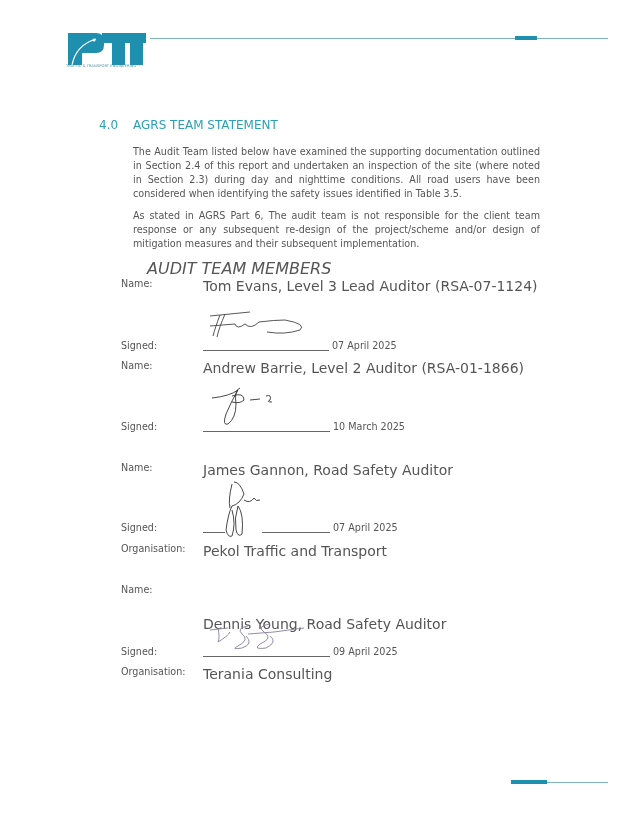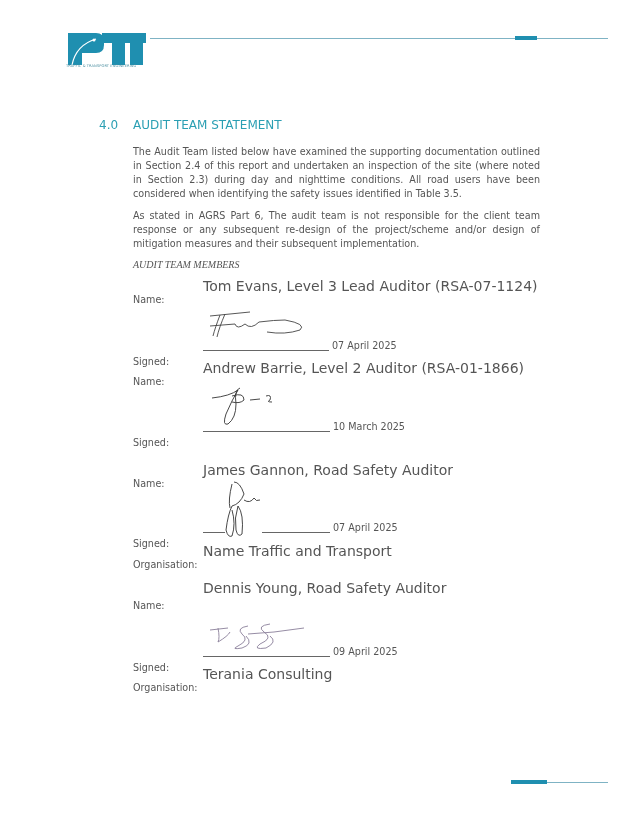--- a/index.html
+++ b/index.html
@@ -8,22 +8,22 @@
   .logo-sub{position:absolute;left:66px;top:64px;font-size:3.6px;color:#4a8ea0;letter-spacing:0.1px;white-space:nowrap;}
   .hdr-line{position:absolute;left:150px;top:38px;width:458px;height:1px;background:#7fb3c4;}
   .hdr-accent{position:absolute;left:515px;top:36px;width:22px;height:4px;background:#1f8fb0;}
   .ftr-line{position:absolute;left:511px;top:782px;width:97px;height:1px;background:#7fb3c4;}
   .ftr-accent{position:absolute;left:511px;top:780px;width:36px;height:4px;background:#1f8fb0;}
   .sec-num{position:absolute;left:99px;top:118px;font-size:12px;color:#2b9fb3;}
   .sec-title{position:absolute;left:133px;top:118px;font-size:12px;color:#2b9fb3;}
   .para{position:absolute;left:133px;width:407px;font-size:9.6px;line-height:14px;text-align:justify;color:#555;}
   .p1{top:145px;}
   .p2{top:209px;}
-  .members-hdr{position:absolute;left:133px;top:259px;font-size:10px;font-style:italic;color:#555;font-family:Liberation Serif, serif;}
-  .lbl{position:absolute;left:133px;font-size:9.6px;color:#555;margin-top:16px;}
+  .members-hdr{position:absolute;left:147px;top:259px;font-size:16px;font-style:italic;color:#555;}
+  .lbl{position:absolute;left:121px;font-size:9.6px;color:#555;}
   .val{position:absolute;left:203px;font-size:14px;color:#555;white-space:nowrap;}
   .sigline{position:absolute;height:1px;background:#666;}
   .date{position:absolute;font-size:9.6px;color:#555;white-space:nowrap;}
   .sig{position:absolute;}
 </style>
 </head>
 <body>
 
 <svg class="logo" viewBox="0 0 82 36">
   <path d="M2 2 H30 Q38 2 38 10 V14 Q38 22 30 22 H16 V34 H2 Z" fill="#1f8fb0"></path>
@@ -31,21 +31,21 @@
   <rect x="46" y="10" width="13" height="24" fill="#1f8fb0"></rect>
   <rect x="64" y="10" width="13" height="24" fill="#1f8fb0"></rect>
   <path d="M6 34 Q10 14 30 8" stroke="#fff" stroke-width="1.2" fill="none"></path>
   <circle cx="28" cy="9" r="1.5" fill="#fff"></circle>
 </svg>
 <div class="logo-sub">TRAFFIC &amp; TRANSPORT ENGINEERING</div>
 <div class="hdr-line"></div>
 <div class="hdr-accent"></div>
 
 <div class="sec-num">4.0</div>
-<div class="sec-title">AUDIT TEAM STATEMENT</div>
+<div class="sec-title">AGRS TEAM STATEMENT</div>
 
 <div class="para p1">The Audit Team listed below have examined the supporting documentation outlined in Section 2.4 of this report and undertaken an inspection of the site (where noted in Section 2.3) during day and nighttime conditions. All road users have been considered when identifying the safety issues identified in Table 3.5.</div>
 <div class="para p2">As stated in AGRS Part 6, The audit team is not responsible for the client team response or any subsequent re-design of the project/scheme and/or design of mitigation measures and their subsequent implementation.</div>
 
 <div class="members-hdr">AUDIT TEAM MEMBERS</div>
 
 <div class="lbl" style="top:278px">Name:</div>
 <div class="val" style="top:278px">Tom Evans, Level 3 Lead Auditor (RSA-07-1124)</div>
 <svg class="sig" style="left:205px;top:310px;width:110px;height:30px" viewBox="0 0 110 30">
   <path d="M5 6 L45 2 M15 5 Q10 18 8 26 M20 4 Q14 18 12 27 M5 16 L30 14 Q32 20 40 14 Q46 20 54 12 Q70 10 80 10 Q102 14 95 20 Q80 25 62 22" stroke="#444" stroke-width="0.9" fill="none"></path>
@@ -66,24 +66,24 @@
 <div class="lbl" style="top:462px">Name:</div>
 <div class="val" style="top:462px">James Gannon, Road Safety Auditor</div>
 <svg class="sig" style="left:220px;top:480px;width:50px;height:60px" viewBox="0 0 50 60">
   <path d="M12 4 Q8 20 10 28 M14 2 Q20 2 24 14 Q20 24 12 26 Q8 34 6 50 Q8 58 12 56 Q16 44 12 30 M18 26 Q24 34 22 54 Q18 58 16 50 Q14 38 18 26 M24 20 Q30 24 34 18 Q36 22 40 20" stroke="#333" stroke-width="0.9" fill="none"></path>
 </svg>
 <div class="lbl" style="top:522px">Signed:</div>
 <div class="sigline" style="left:203px;top:532px;width:22px"></div>
 <div class="sigline" style="left:262px;top:532px;width:68px"></div>
 <div class="date" style="left:333px;top:522px">07 April 2025</div>
 <div class="lbl" style="top:543px">Organisation:</div>
-<div class="val" style="top:543px">Name Traffic and Transport</div>
+<div class="val" style="top:543px">Pekol Traffic and Transport</div>
 
 <div class="lbl" style="top:584px">Name:</div>
-<div class="val" style="top:580px">Dennis Young, Road Safety Auditor</div>
+<div class="val" style="top:616px">Dennis Young, Road Safety Auditor</div>
 <svg class="sig" style="left:208px;top:622px;width:100px;height:32px" viewBox="0 0 100 32">
   <path d="M2 8 L20 6 M10 6 Q12 16 10 20 Q20 14 22 10 M40 4 Q28 6 34 12 Q42 18 30 24 Q22 28 34 26 Q46 22 38 14 M62 2 Q48 4 56 10 Q66 16 52 22 Q44 28 58 26 Q70 20 62 14 M40 12 L66 10 L96 6" stroke="#8a7f9a" stroke-width="0.9" fill="none"></path>
 </svg>
 <div class="lbl" style="top:646px">Signed:</div>
 <div class="sigline" style="left:203px;top:656px;width:127px"></div>
 <div class="date" style="left:333px;top:646px">09 April 2025</div>
 <div class="lbl" style="top:666px">Organisation:</div>
 <div class="val" style="top:666px">Terania Consulting</div>
 
 <div class="ftr-line"></div>

